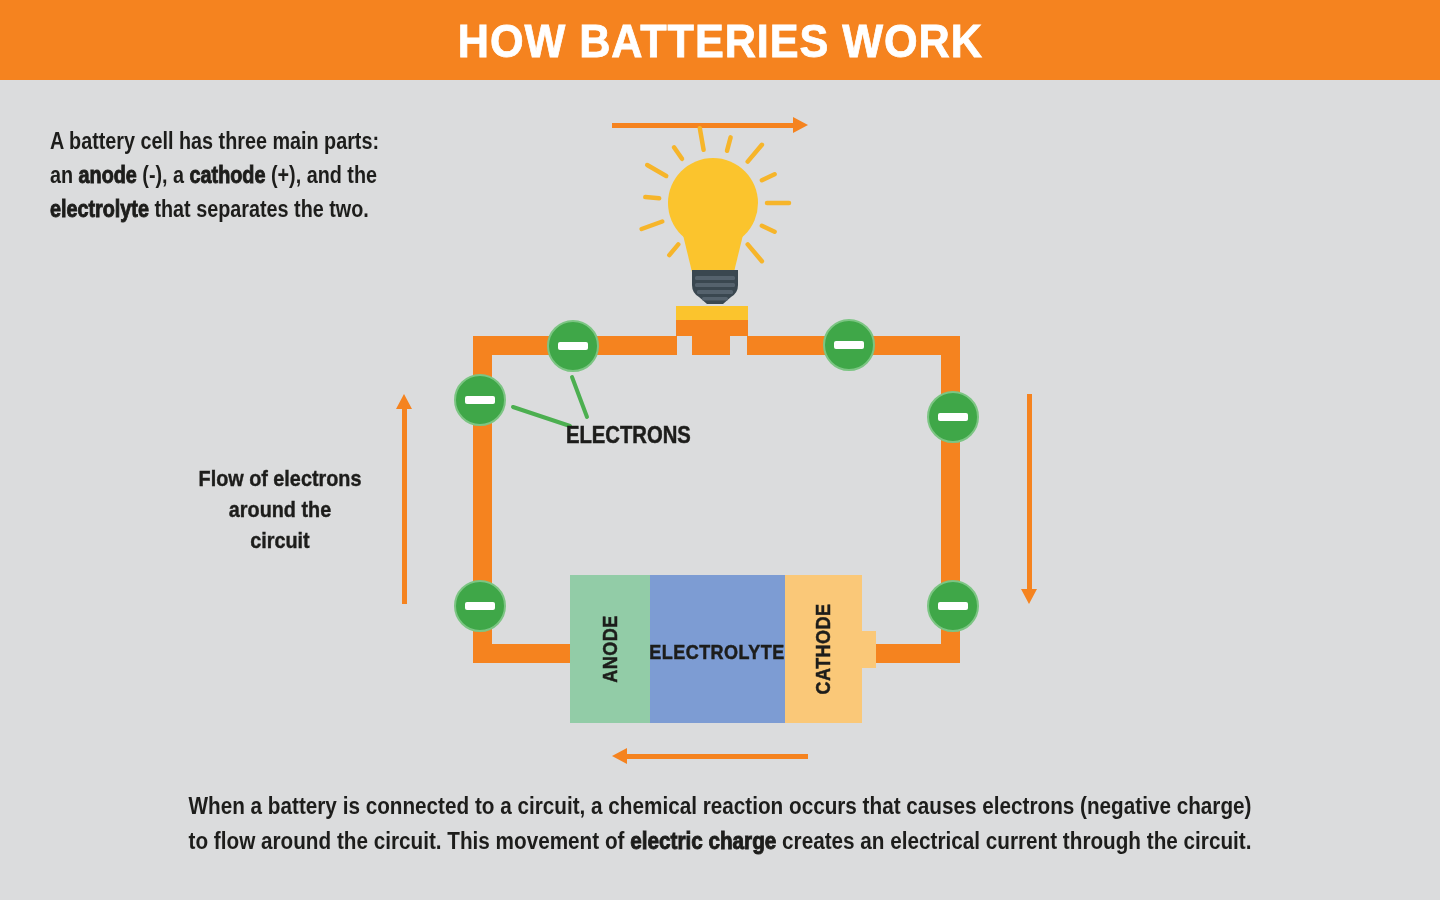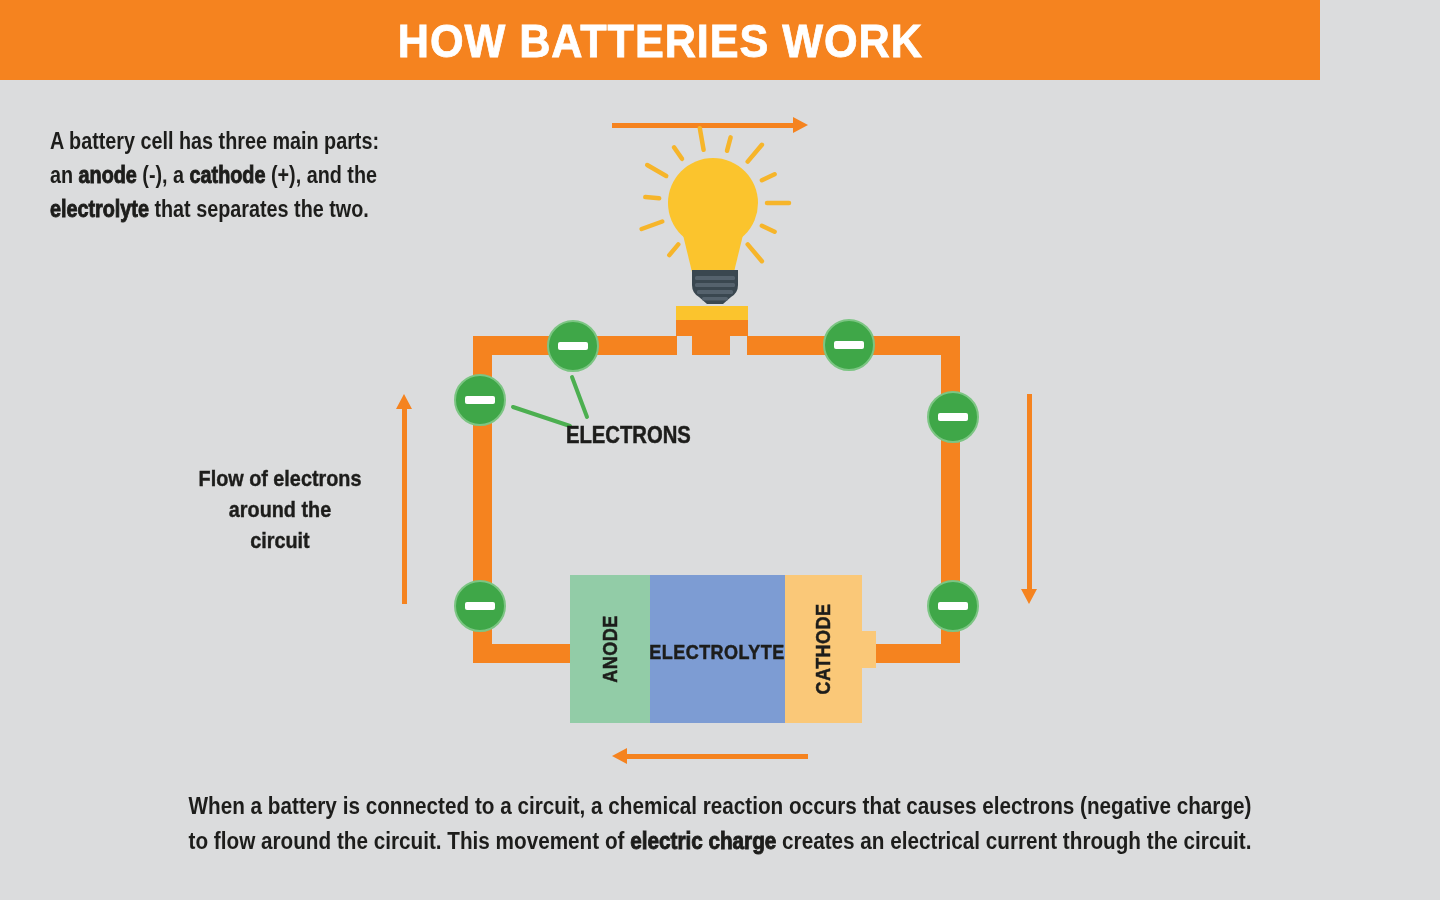--- a/index.html
+++ b/index.html
@@ -5,21 +5,21 @@
   :root{
     --accent:#F5831F; --bg:#DBDCDD; --text:#1D1D1B;
     --electron-green:#3FA748; --pointer-green:#4CAF50;
     --anode-green:#92CCA7; --electrolyte-blue:#7D9CD3; --cathode-yellow:#FAC878;
     --bulb-yellow:#FBC42D; --ray-yellow:#F6B52A;
     --socket-dark:#3A4750; --socket-stripe:#55626D; --header-text:#FFFFFF;
   }
   *{margin:0;padding:0;box-sizing:border-box;}
   body{background:#c9cacc;font-family:"Liberation Sans",sans-serif;}
   .stage{position:relative;width:1440px;height:900px;background:var(--bg);overflow:hidden;color:var(--text);}
-  .header{position:absolute;left:0;top:0;width:1320px;height:80px;background:var(--accent);
+  .header{position:absolute;left:0;top:0;width:1440px;height:80px;background:var(--accent);
           display:flex;align-items:center;justify-content:center;}
   .title{color:var(--header-text);font-size:47px;font-weight:700;letter-spacing:1px;
          -webkit-text-stroke:0.8px var(--header-text);transform:scaleX(0.92);white-space:nowrap;}
   .intro{position:absolute;left:50px;top:124px;font-size:23px;line-height:34px;font-weight:700;
          white-space:pre-line;transform:scaleX(0.86);transform-origin:left top;}
   .intro strong,.outro strong{-webkit-text-stroke:0.9px currentColor;font-weight:700;}
   .outro{position:absolute;left:0;top:789px;width:1440px;text-align:center;font-size:23px;line-height:35px;
          font-weight:700;white-space:pre-line;transform:scaleX(0.9);transform-origin:50% 0;}
   .wire{position:absolute;background:var(--accent);z-index:1;}
   .ped{position:absolute;z-index:2;}

